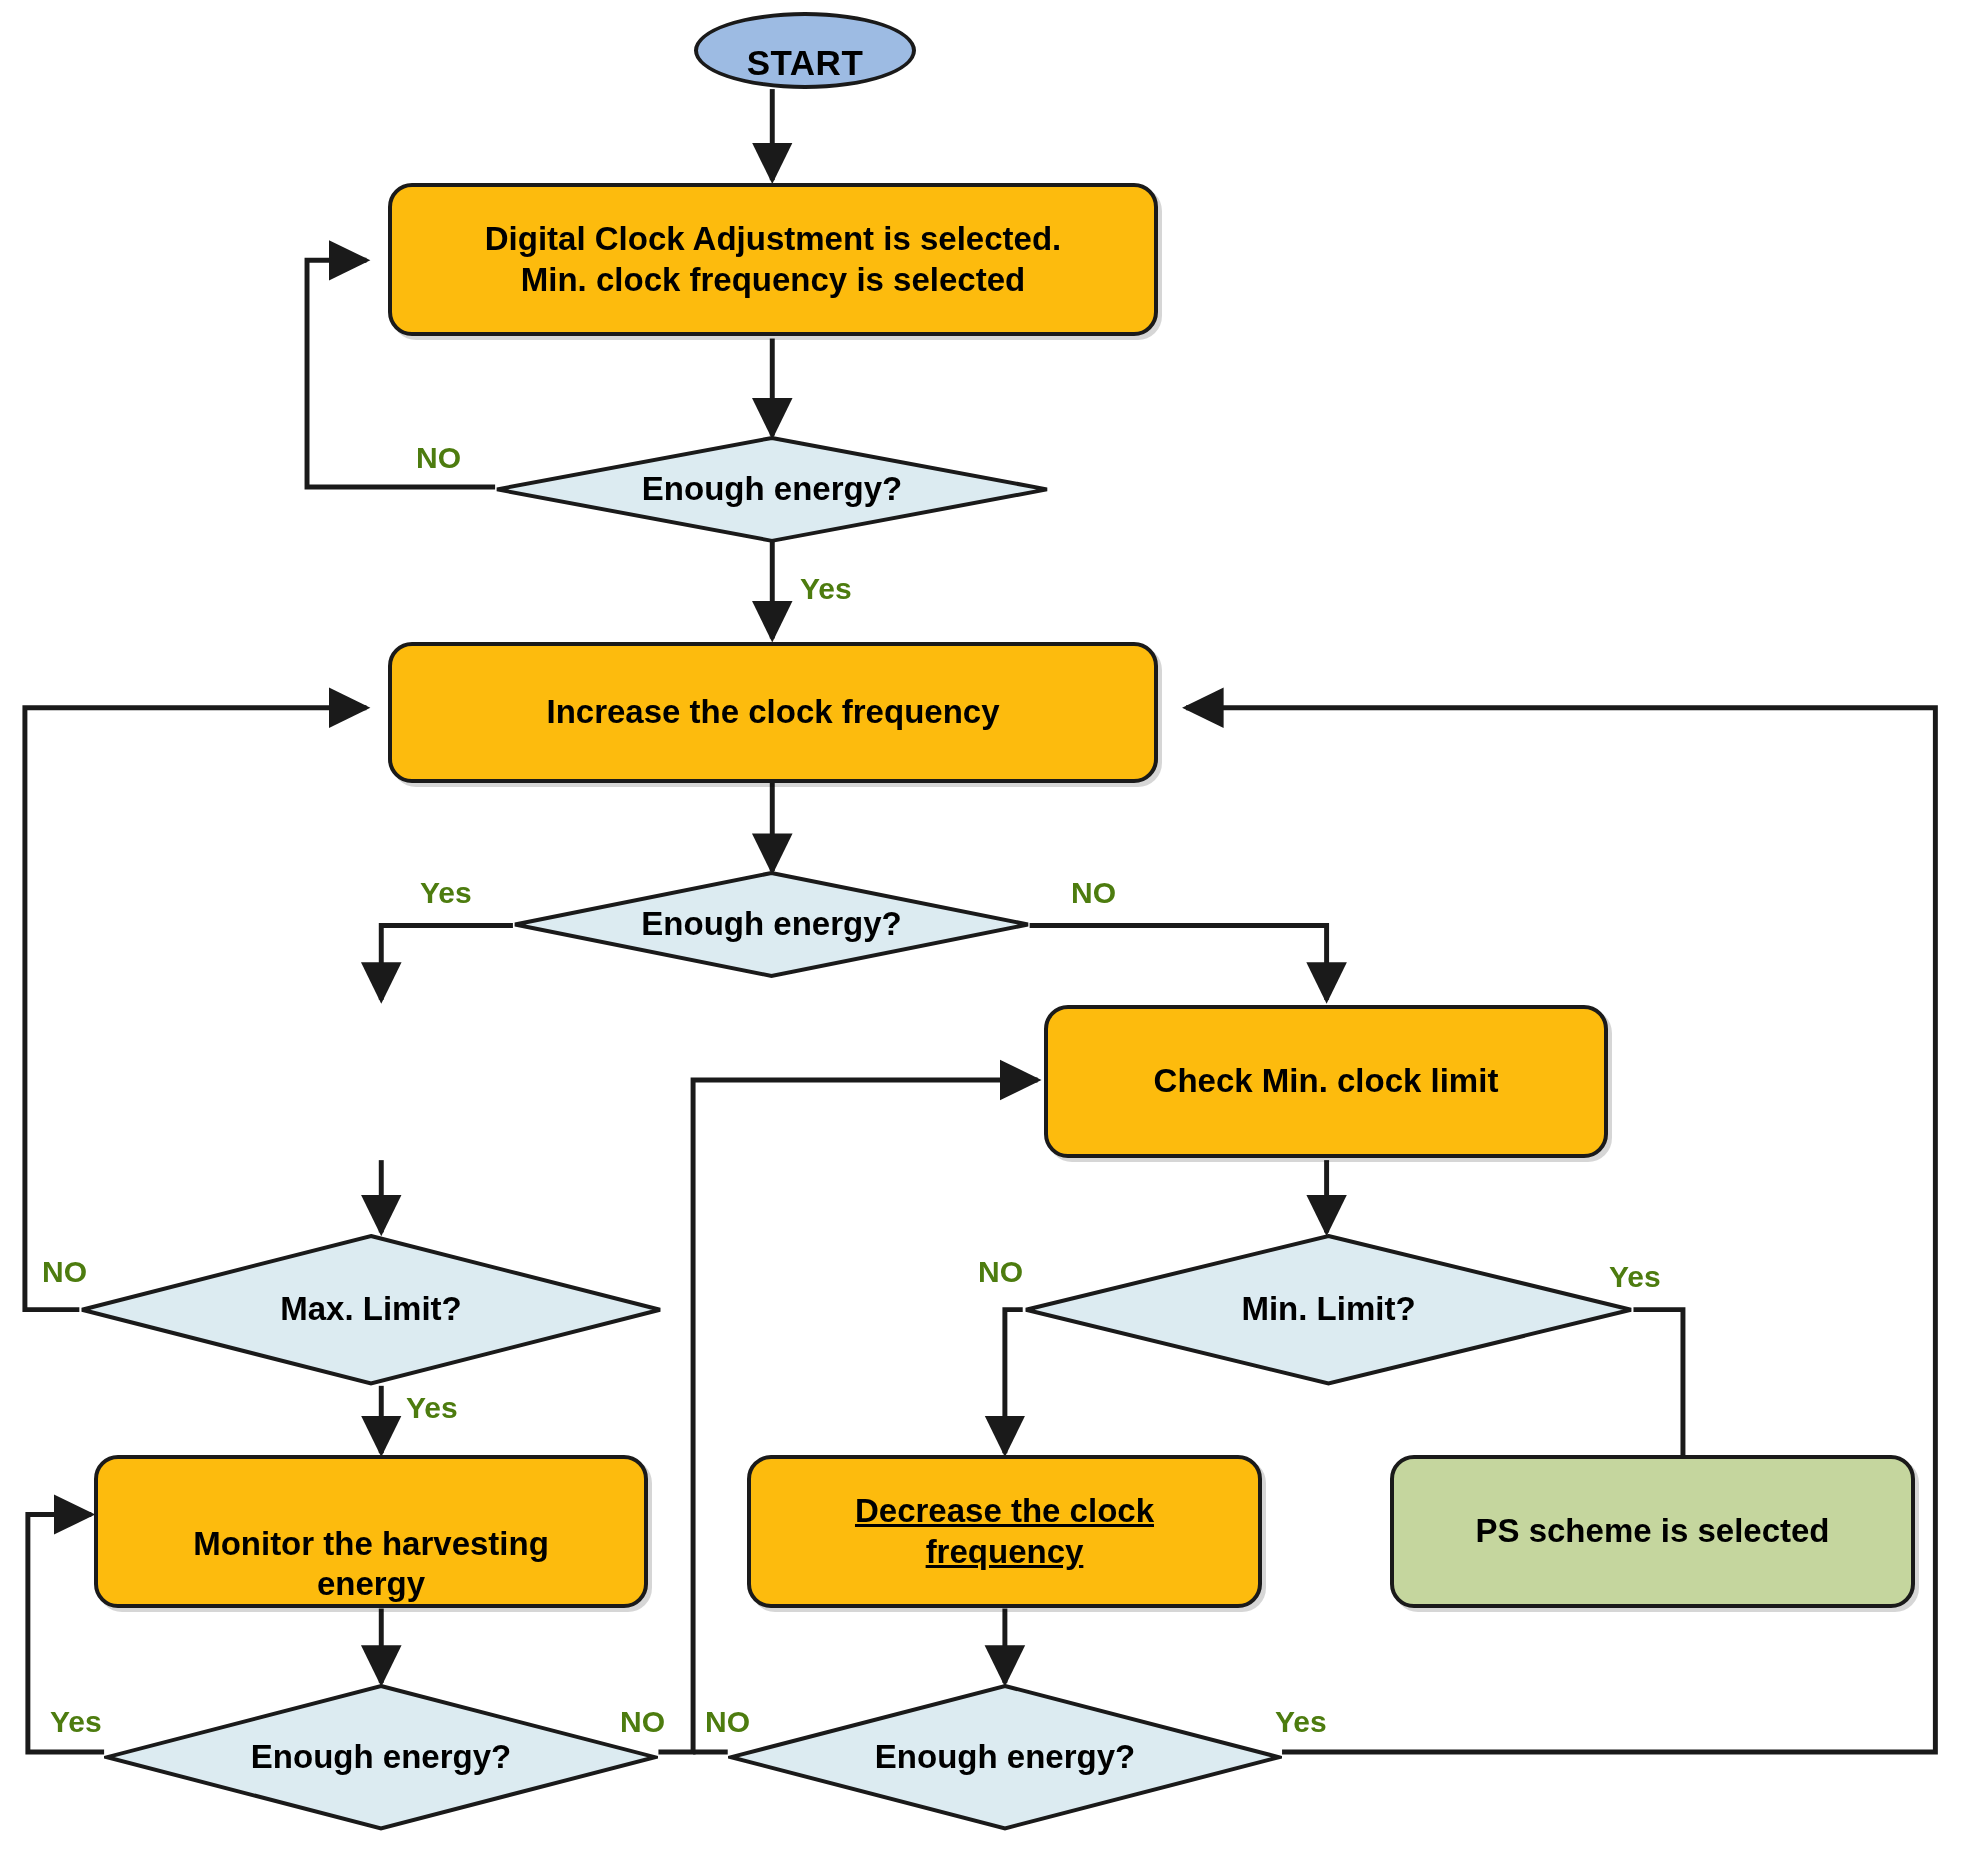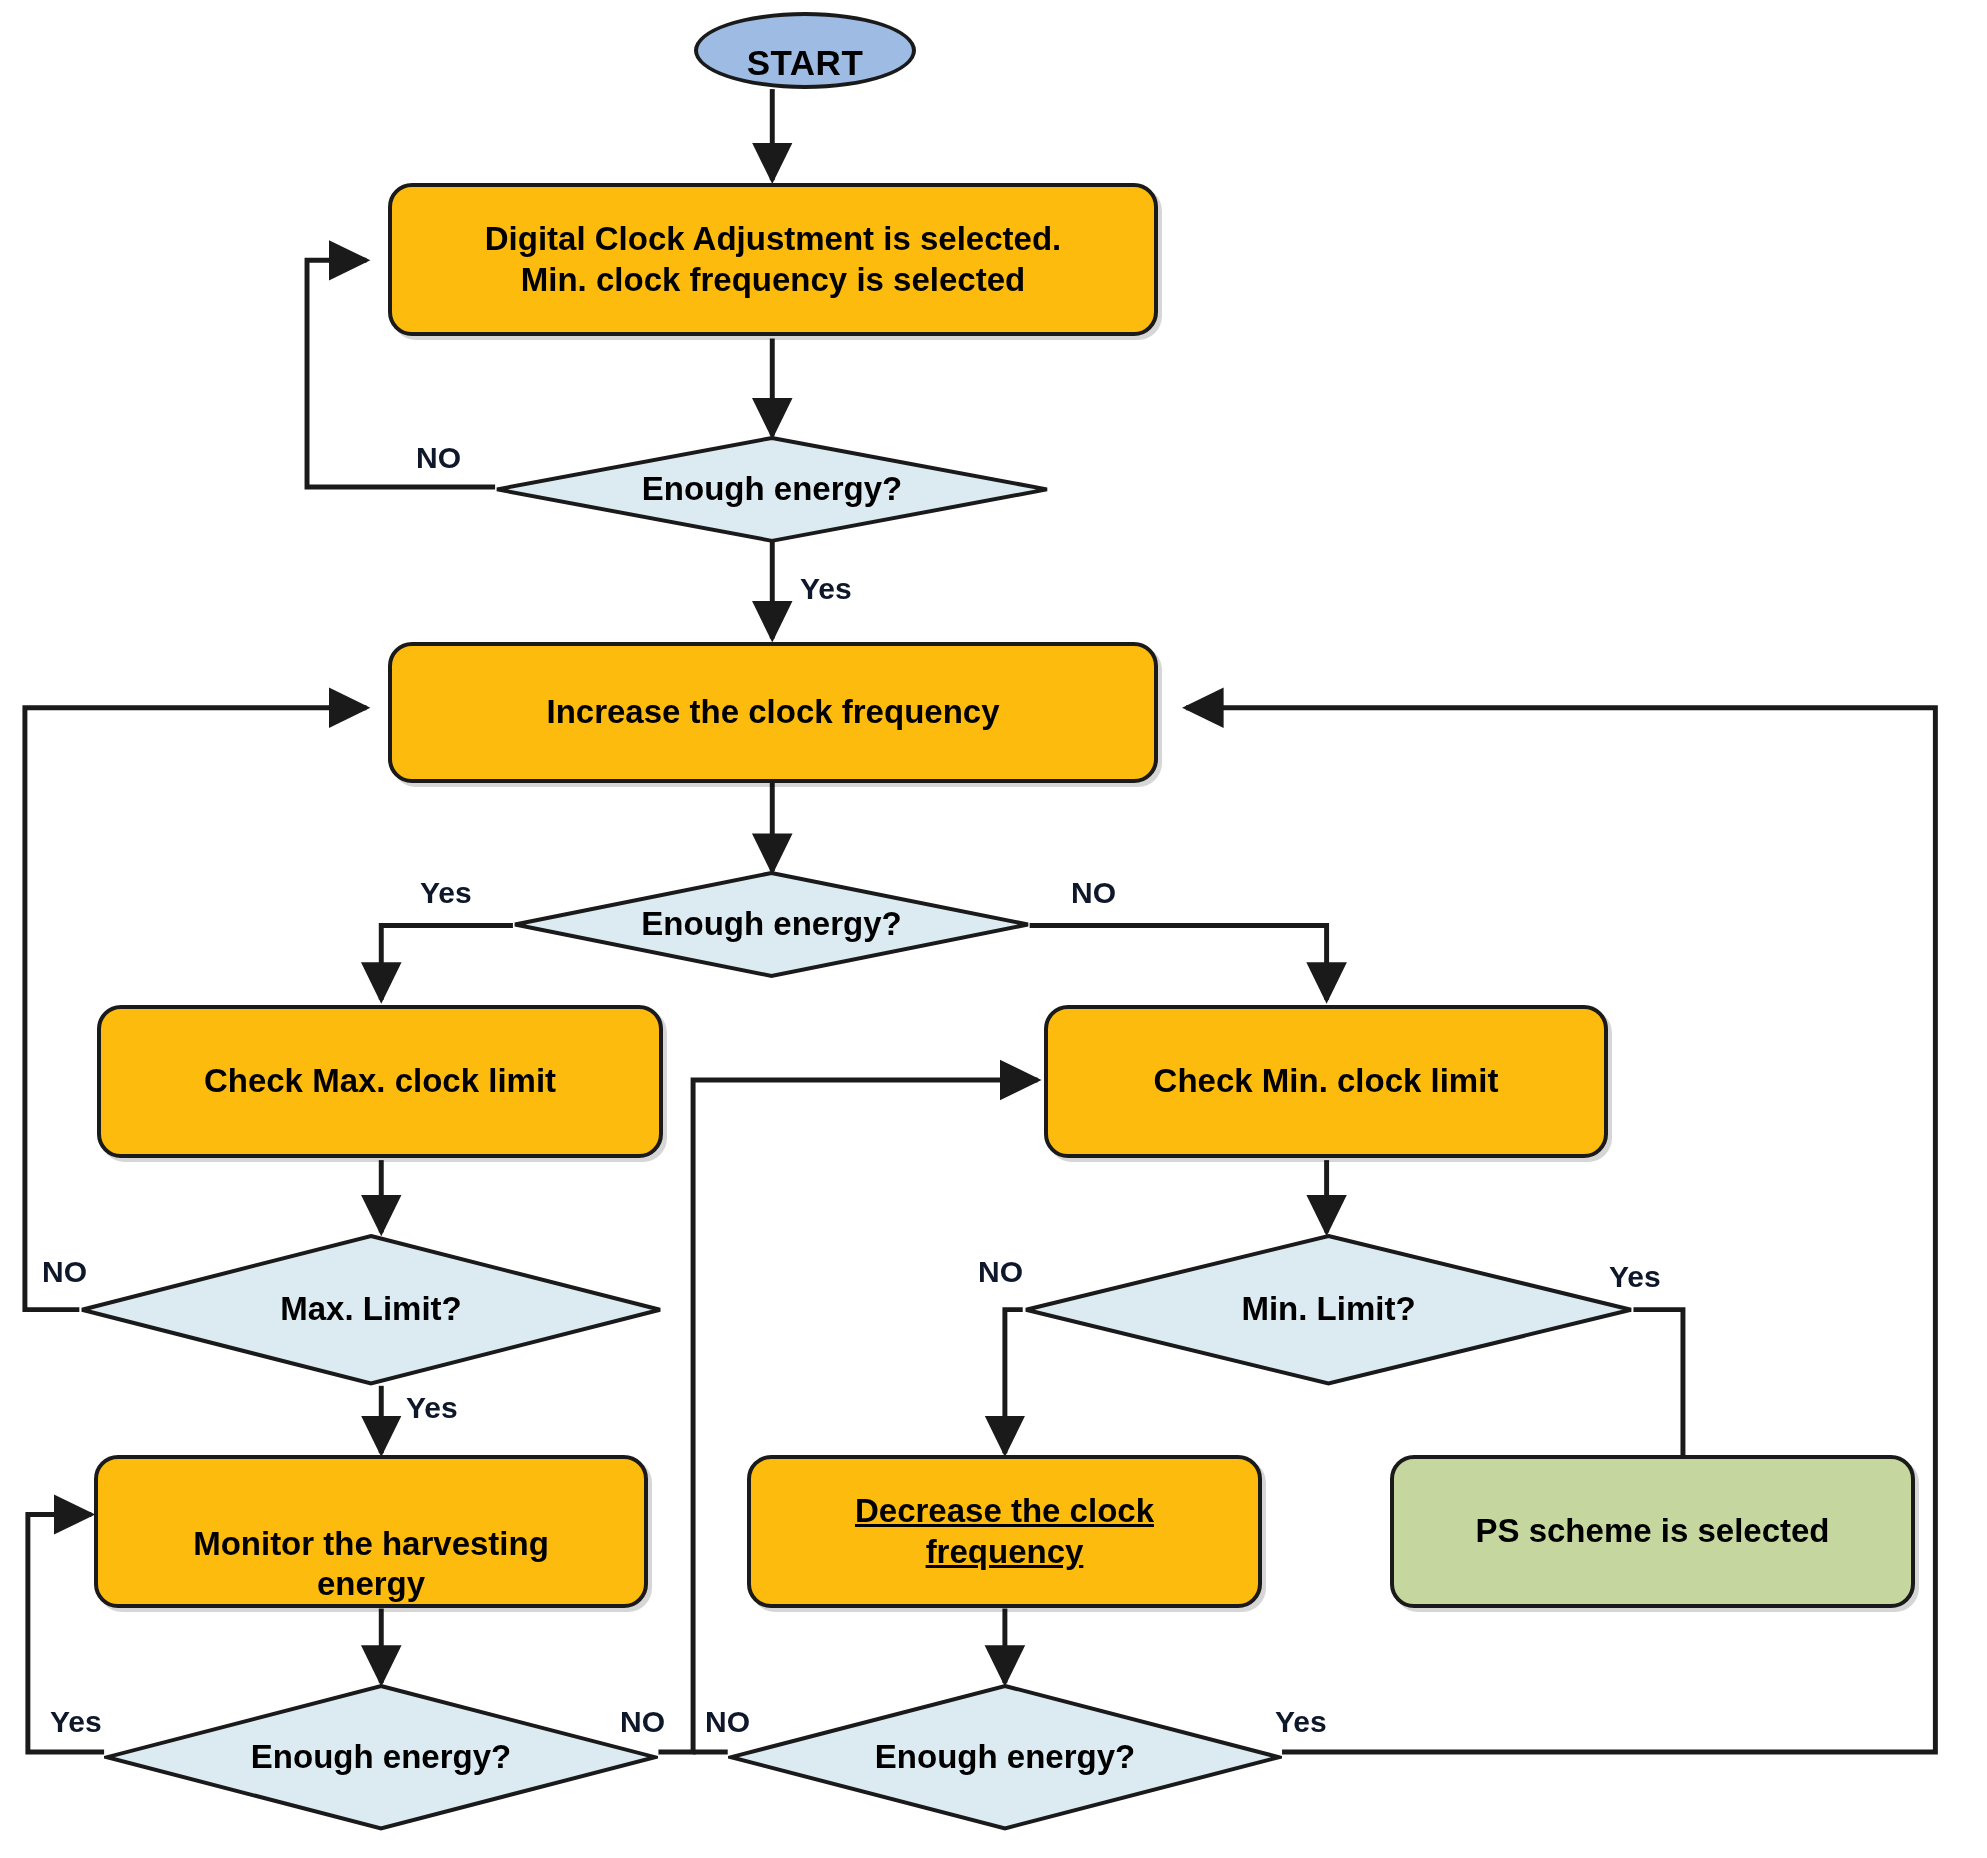--- a/index.html
+++ b/index.html
@@ -67,21 +67,21 @@
   }
   .dshape {
     position: absolute;
     inset: 0;
     z-index: 1;
   }
   .edge-label {
     position: absolute;
     font-size: 30px;
     font-weight: bold;
-    color: #0f172a;
+    color: #4d7c0f;
     white-space: nowrap;
   }
 </style>
 </head>
 <body>
 
 <div id="canvas">
 
   <svg id="wires" viewBox="0 0 2008 1877" xmlns="http://www.w3.org/2000/svg">
     <defs>
@@ -151,23 +151,20 @@
     <span>Increase the clock frequency</span>
   </div>
 
   <div class="node decision" style="left:513px; top:871px; width:517px; height:107px;">
     <svg class="dshape" viewBox="0 0 522 108" preserveAspectRatio="none">
       <polygon points="261,2 520,54 261,106 2,54" fill="#DCEBF1" stroke="#1a1a1a" stroke-width="4"></polygon>
     </svg>
     <span class="dtext">Enough energy?</span>
   </div>
 
-  <div class="node proc" style="left:97px; top:1005px; width:566px; height:153px;">
-    <span>Check Max. clock limit</span>
-  </div>
 
   <div class="node proc" style="left:1044px; top:1005px; width:564px; height:153px;">
     <span>Check Min. clock limit</span>
   </div>
 
   <div class="node decision" style="left:79px; top:1233px; width:584px; height:153px;">
     <svg class="dshape" viewBox="0 0 590 155" preserveAspectRatio="none">
       <polygon points="295,3 587,77.5 295,152 3,77.5" fill="#DCEBF1" stroke="#1a1a1a" stroke-width="4"></polygon>
     </svg>
     <span class="dtext">Max. Limit?</span>

